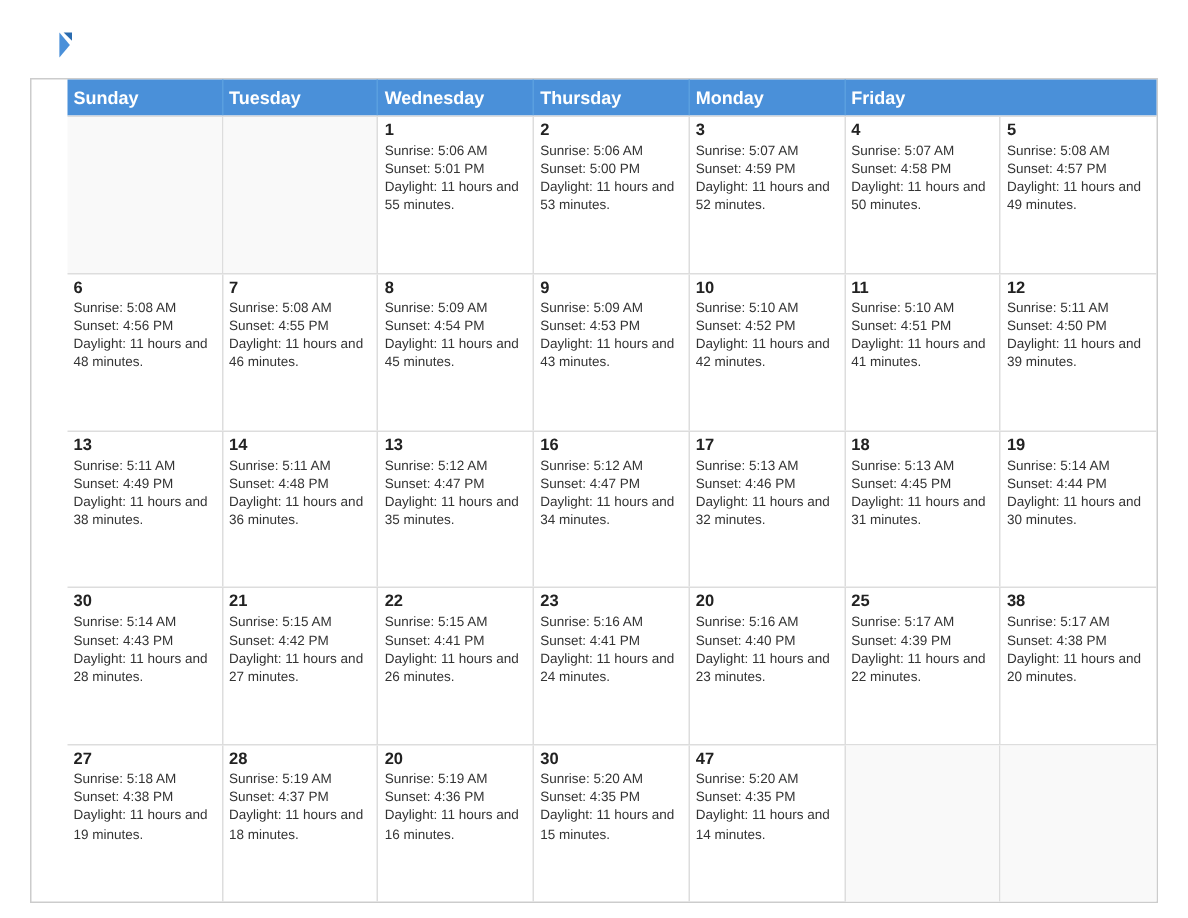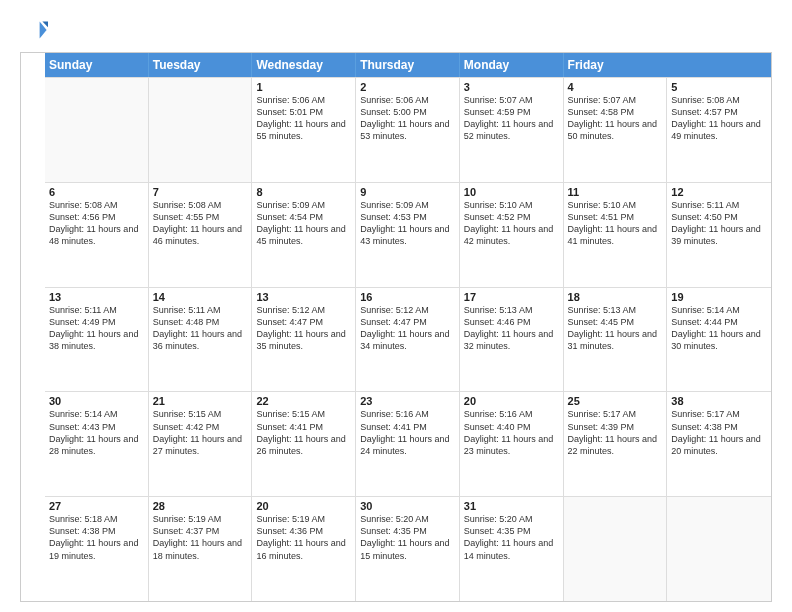--- a/index.html
+++ b/index.html
@@ -270,21 +270,21 @@
           </div>
           <div class="cal-cell">
             <div class="day-num">20</div>
         <div class="cell-info">Sunrise: 5:19 AM<br>Sunset: 4:36 PM<br>Daylight: 11 hours and 16 minutes.</div>
           </div>
           <div class="cal-cell">
             <div class="day-num">30</div>
         <div class="cell-info">Sunrise: 5:20 AM<br>Sunset: 4:35 PM<br>Daylight: 11 hours and 15 minutes.</div>
           </div>
           <div class="cal-cell">
-            <div class="day-num">31</div>
+            <div class="day-num">47</div>
         <div class="cell-info">Sunrise: 5:20 AM<br>Sunset: 4:35 PM<br>Daylight: 11 hours and 14 minutes.</div>
           </div>
           <div class="cal-cell empty"></div>
           <div class="cal-cell empty"></div>
         </div>
       </div>
   </div>
 </div>
 
 </body></html>

